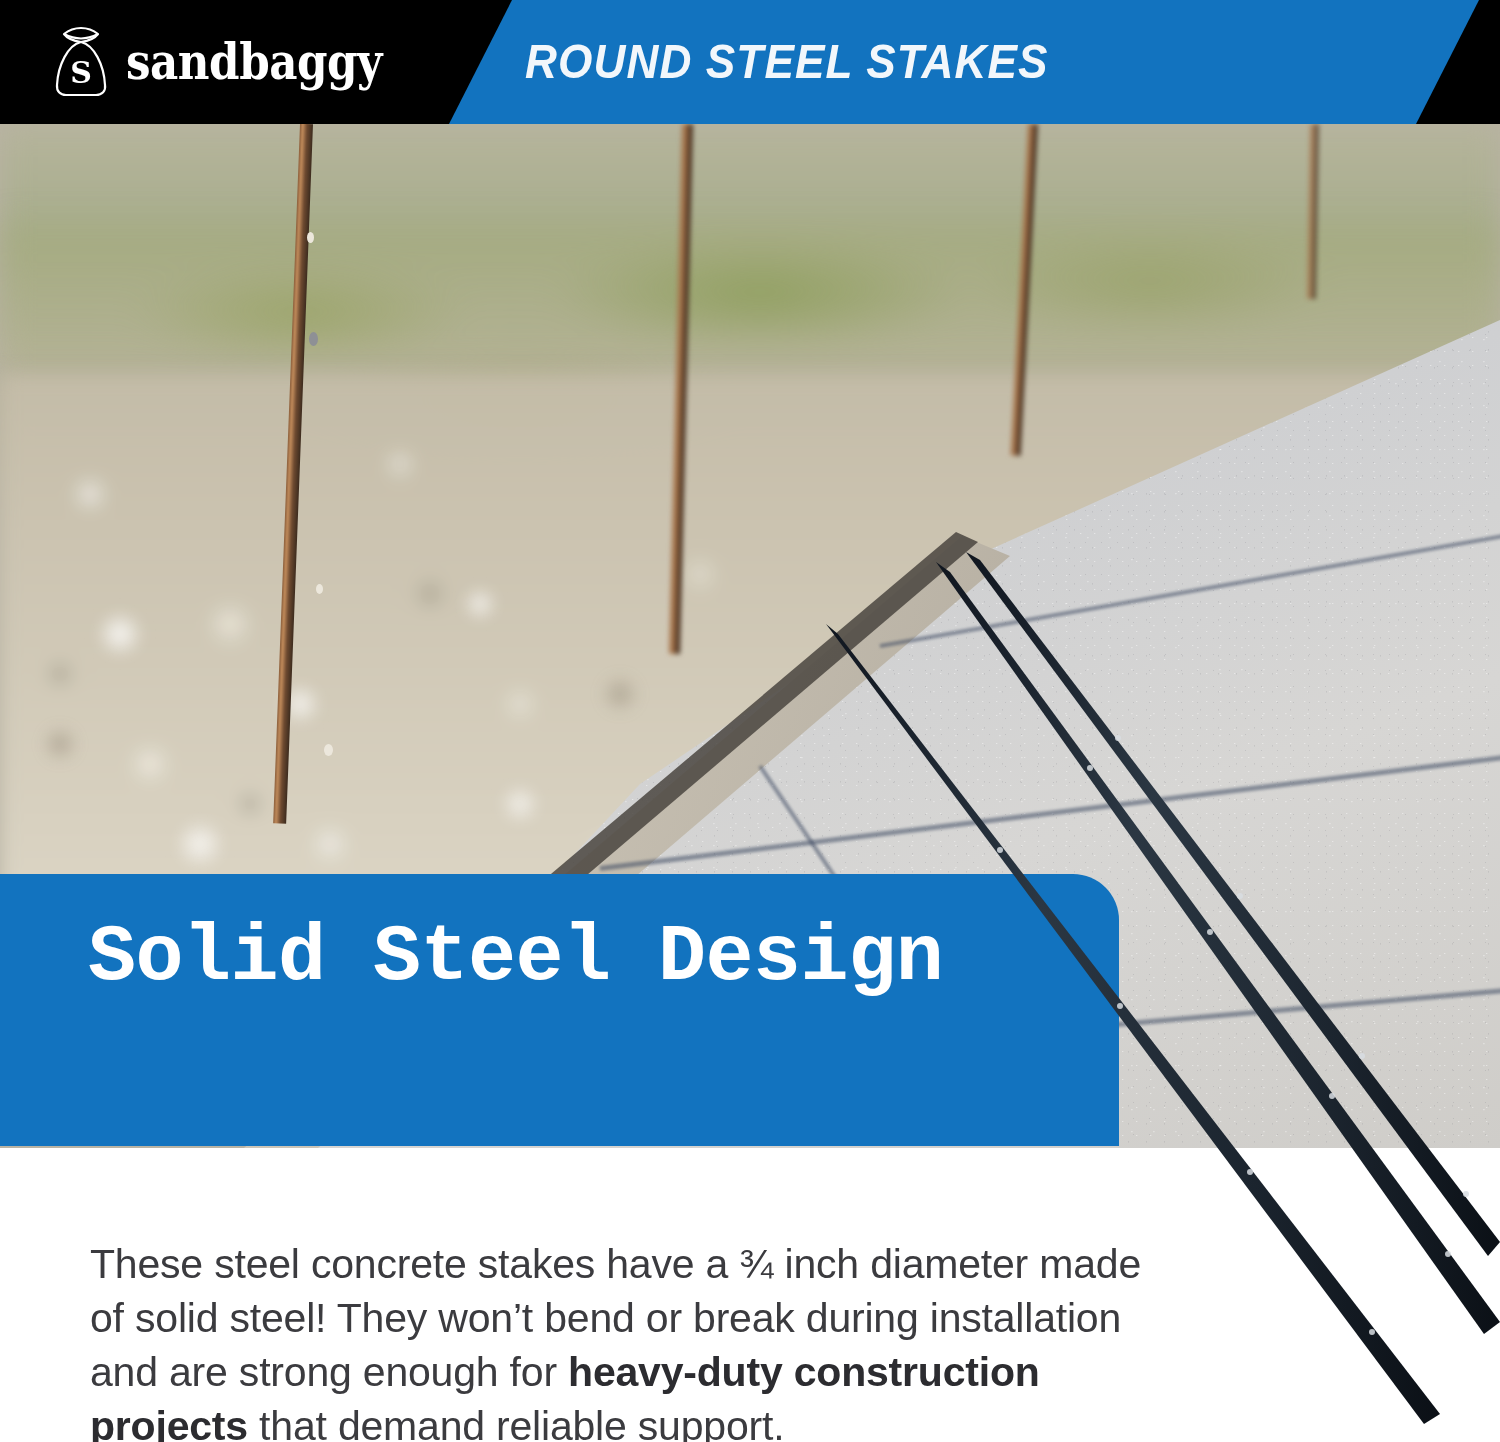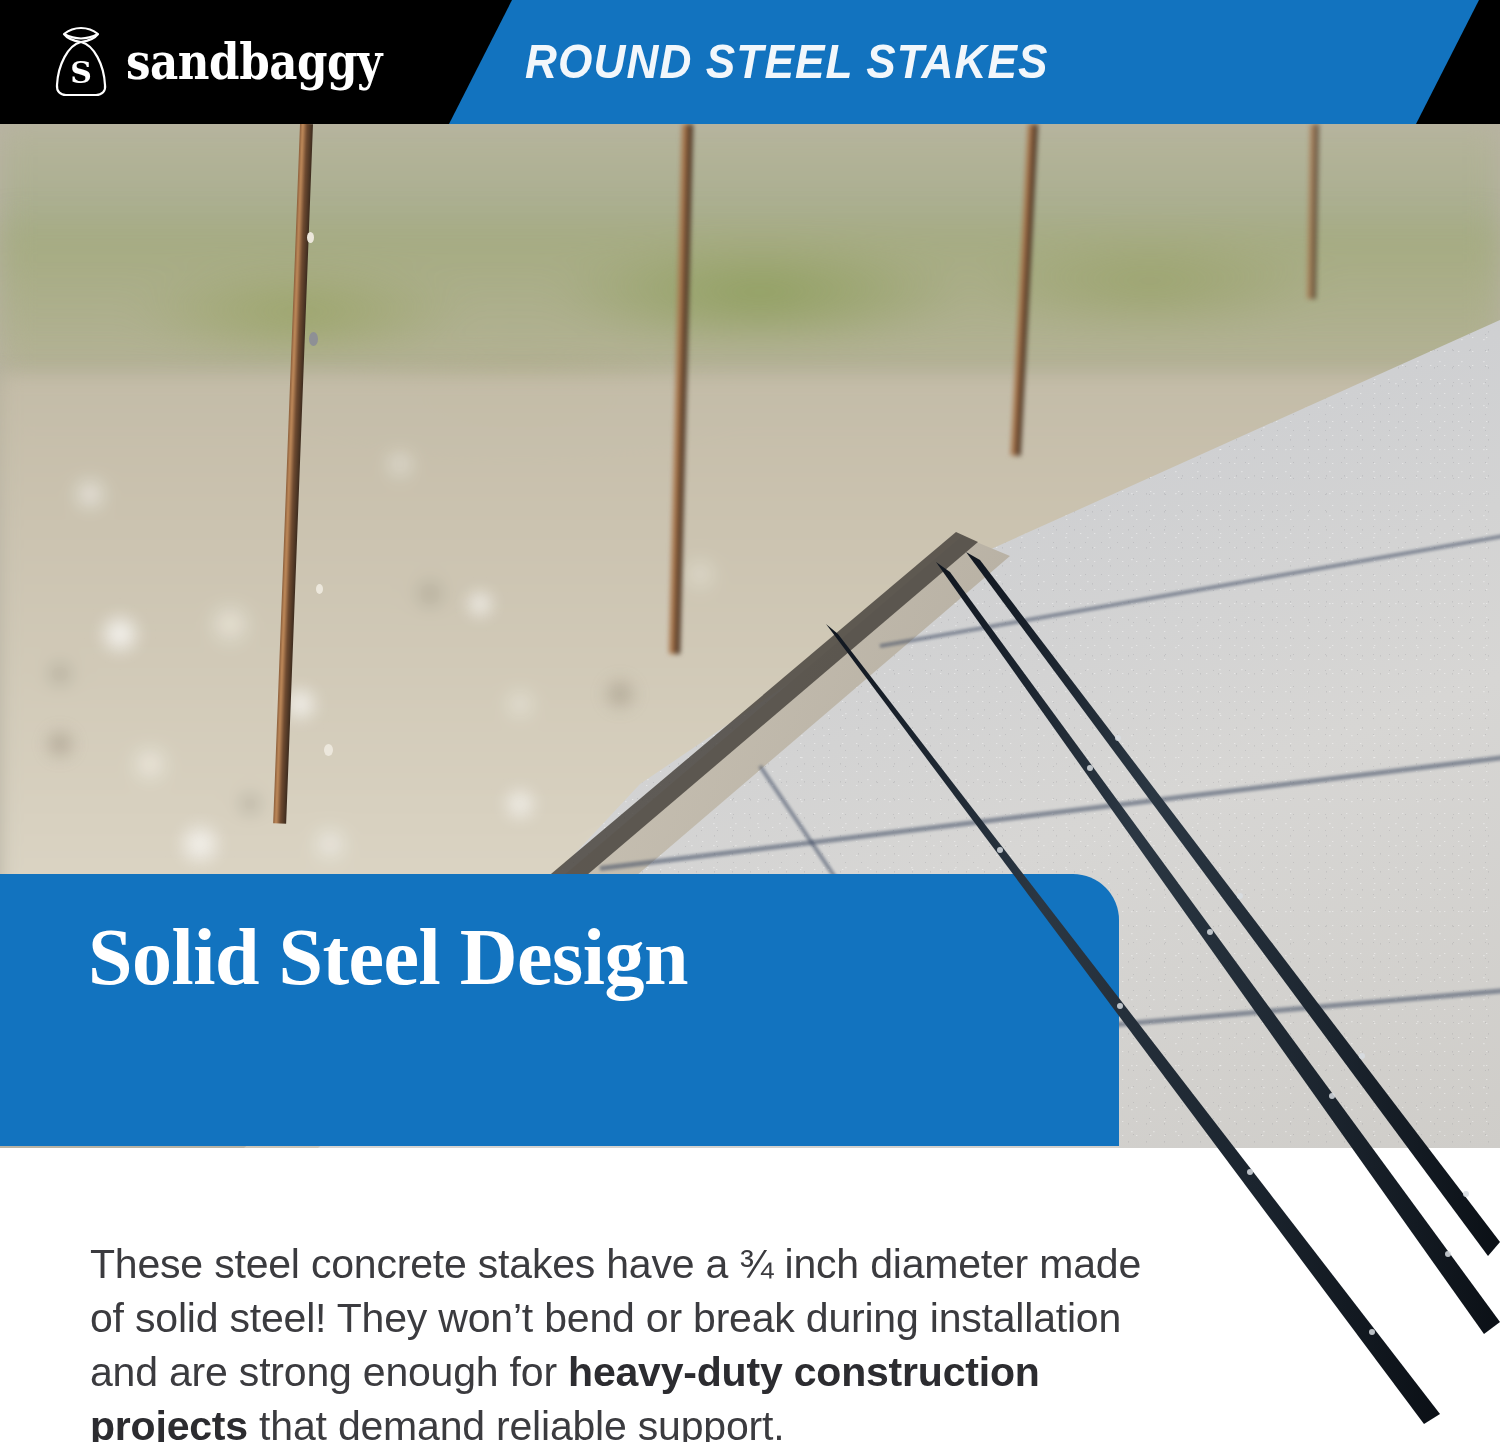--- a/index.html
+++ b/index.html
@@ -219,21 +219,21 @@
     background: #1273bf;
     border-top-right-radius: 46px;
     z-index: 25;
   }
   .headline {
     position: absolute;
     left: 88px;
     top: 916px;
     width: 1000px;
     color: #ffffff;
-    font-family: Liberation Serif, serif;
+    font-family: Liberation Mono, monospace;
     font-weight: bold;
     font-size: 80px;
     line-height: 1.04;
     letter-spacing: -0.5px;
     z-index: 28;
   }
   .headline .l2 { display: block; }
 
   
   .body-copy {

